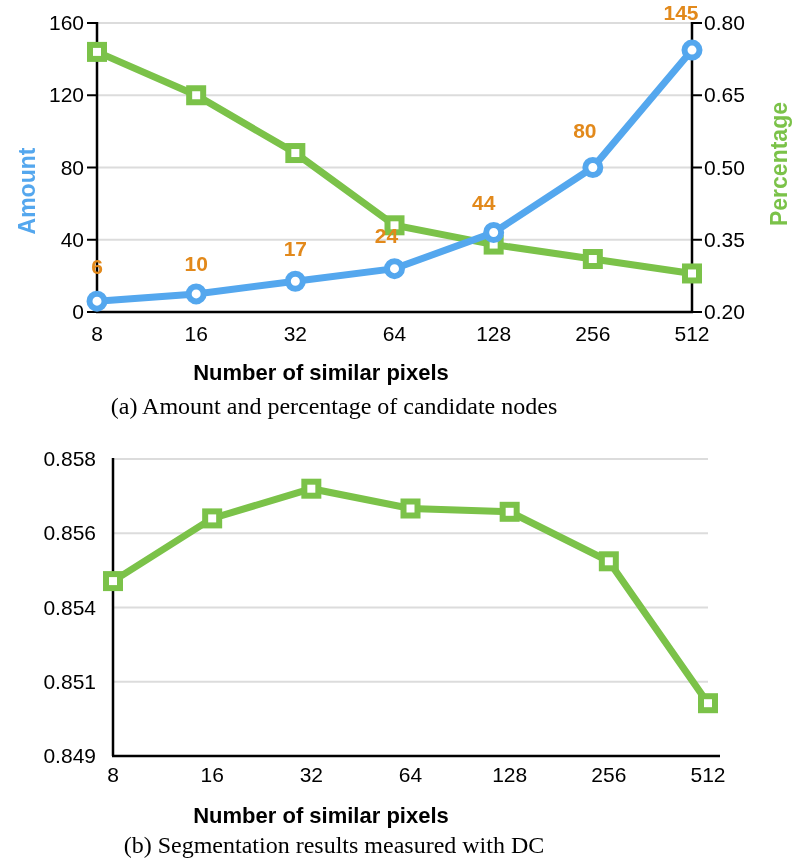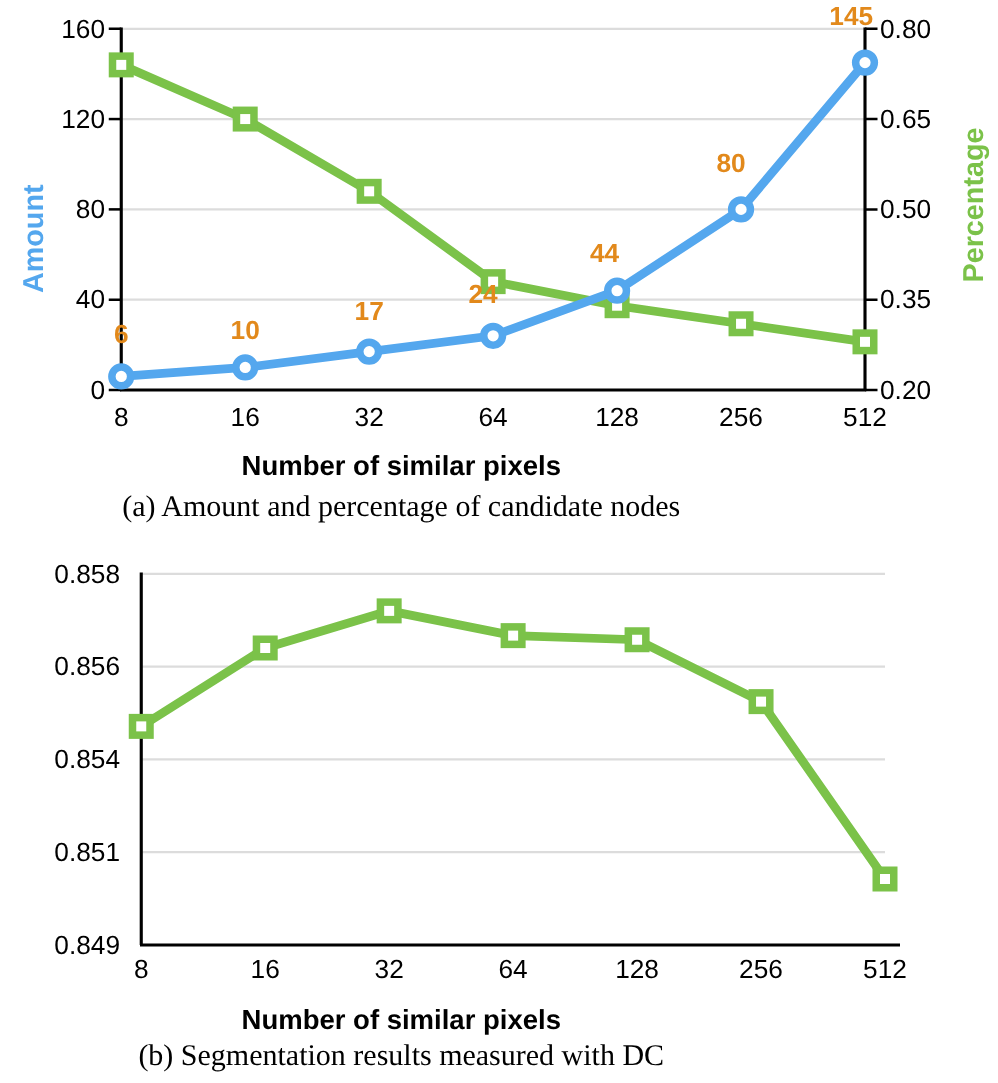--- a/index.html
+++ b/index.html
@@ -7,21 +7,21 @@
           font-family:"Liberation Sans",sans-serif;}
   svg{position:absolute;left:0;display:block;}
   #svg-a{top:0;}
   #svg-b{top:440px;}
   .hlabel{position:absolute;left:0;width:642px;text-align:center;color:#000;}
   .axis-title{font:bold 22px "Liberation Sans",sans-serif;}
   #axis-title-a{top:360px;}
   #caption-a{top:393px;}
   #axis-title-b{top:803px;}
   #caption-b{top:832px;}
-  .caption{font:24px "Liberation Serif",serif;}
+  .caption{font:24px "Liberation Serif",serif;margin-left:13px;}
   .vlabel{position:absolute;transform:translate(-50%,-50%) rotate(-90deg);
           font:bold 23px "Liberation Sans",sans-serif;white-space:nowrap;}
   #ylabel-amount{left:27px;top:191px;}
   #ylabel-percentage{left:779px;top:164px;}
 </style>
 </head>
 <body>
 
 <div id="figure">
 

